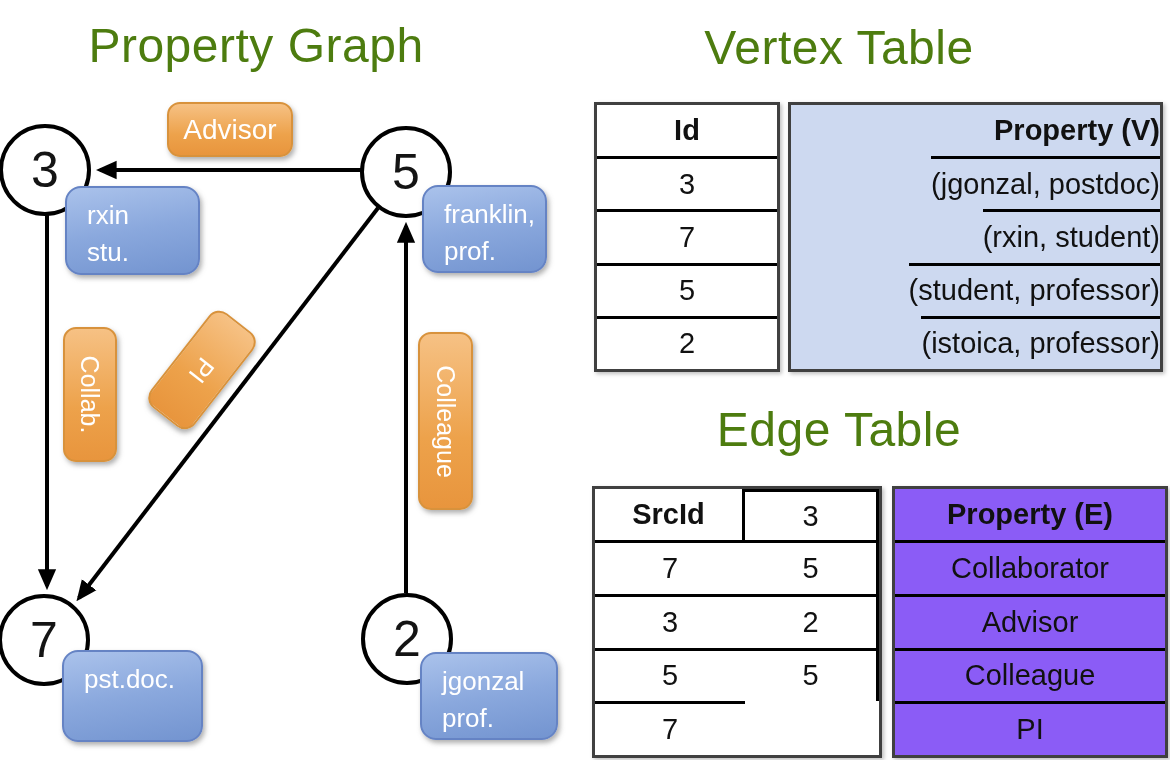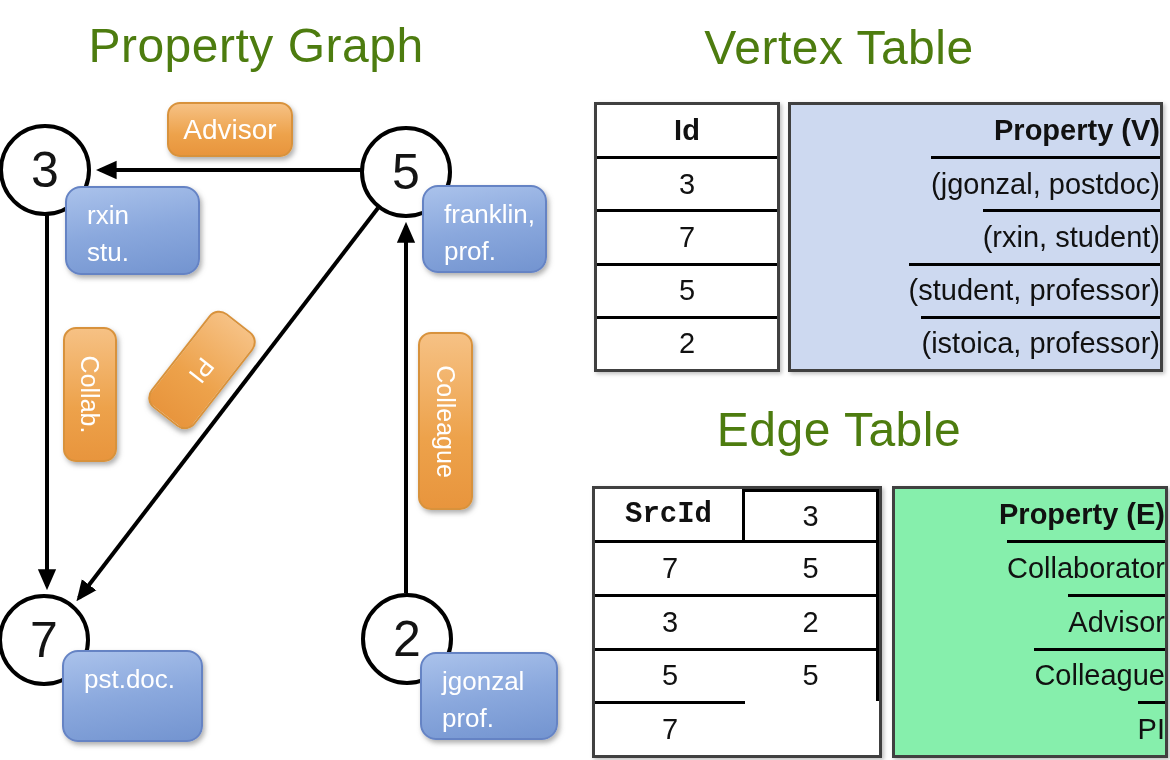--- a/index.html
+++ b/index.html
@@ -64,28 +64,28 @@
   }
   .cell.first { border-top:none; }
   .cell.head  { font-weight:bold; flex:0 0 51px; }
 
   #vt-id   { left:594px; top:102px; width:186px; height:270px; }
   #vt-prop { left:788px; top:102px; width:375px; height:270px; background:#cdd9f0;align-items:flex-end; }
 
   #et-ids  { left:592px; top:486px; width:290px; height:272px;
              display:grid; grid-template-columns:150px 1fr;
              grid-template-rows:51px repeat(4,1fr); }
-  #et-prop { left:892px; top:486px; width:276px; height:272px; background:#86efac;align-items:flex-end; }
+  #et-prop { left:892px; top:486px; width:276px; height:272px; background:#8b5cf6; }
   .gcell {
     display:flex; align-items:center; justify-content:center;
     font-size:29px; border-top:3px solid #000;
   }
   .gcell.top  { border-top:none; }
   .gcell.lft  { border-right:3px solid #000; }
-  .gcell.head { font-weight:bold;font-family:Liberation Mono, monospace; }
+  .gcell.head { font-weight:bold; }
 </style>
 </head>
 <body>
 
 <div class="abs big-title" id="graph-title">Property Graph</div>
 <div class="abs big-title" id="vertex-title">Vertex Table</div>
 <div class="abs big-title" id="edge-title">Edge Table</div>
 
 <svg class="abs" id="graph-svg" viewBox="0 0 585 760">
   <defs>

